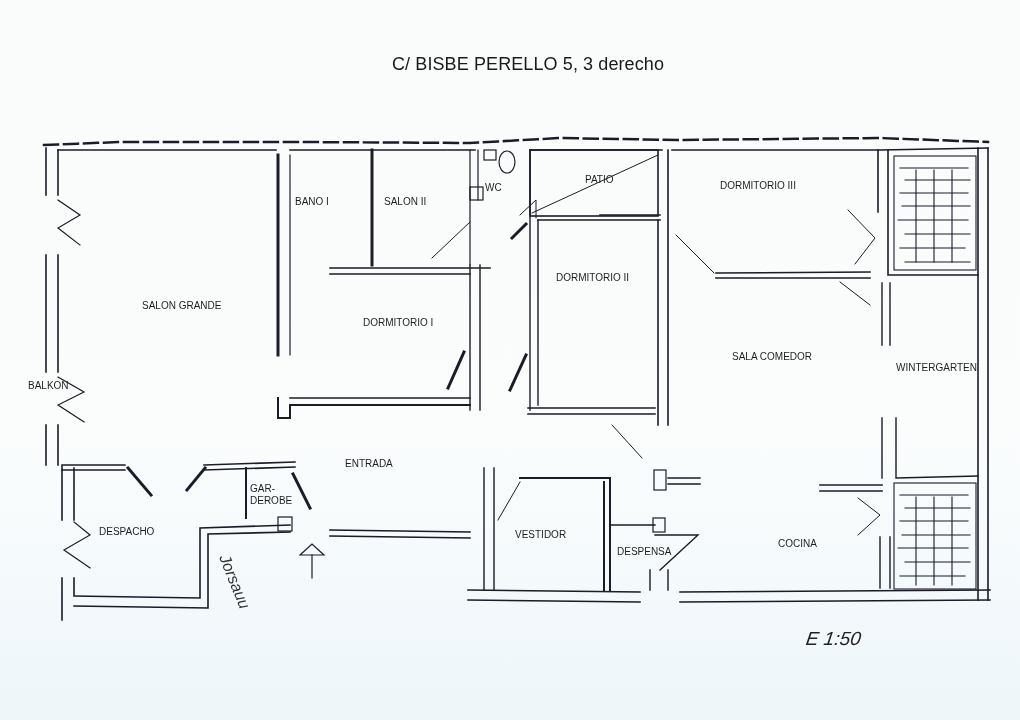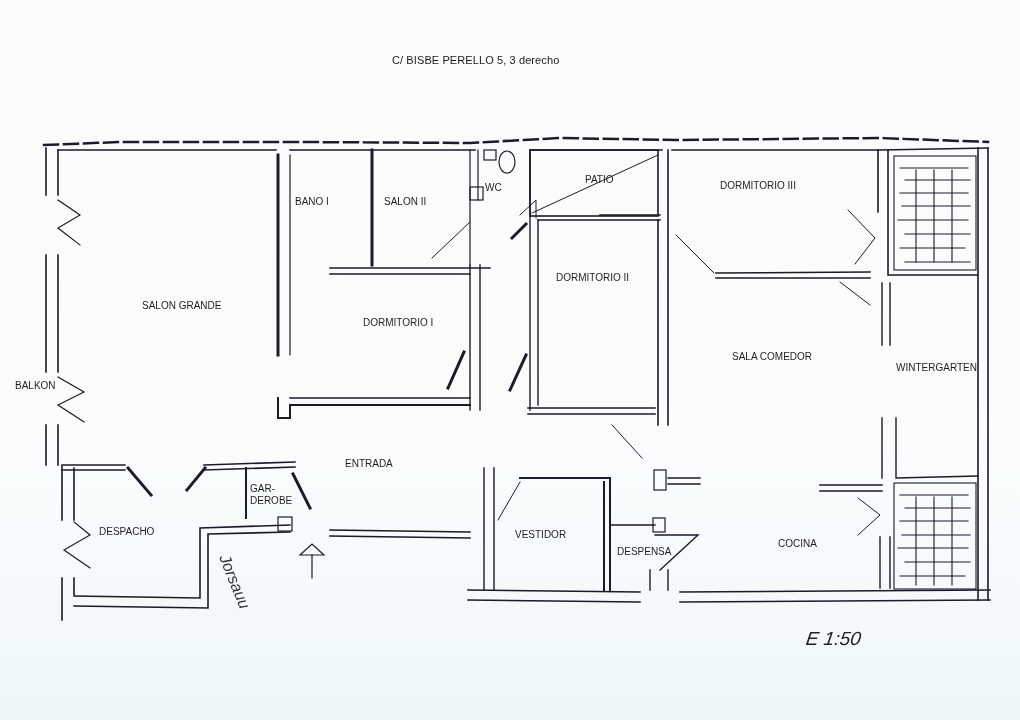--- a/index.html
+++ b/index.html
@@ -1,20 +1,20 @@
 <!DOCTYPE html>
 <html><head>
 <meta charset="utf-8">
 <style>
   html, body { margin:0; padding:0; }
   body { width:1020px; height:720px; background:#fdfdfb; position:relative; overflow:hidden;
          font-family:"Liberation Sans", sans-serif; }
   .sheet { position:absolute; left:0; top:0; width:1020px; height:720px;
            background:linear-gradient(180deg,#fafcfc 0%,#fbfdfd 60%,#eef6fa 100%); }
-  .title { position:absolute; left:392px; top:54px; font-size:11px; color:#1a1a1a; letter-spacing:0.1px; }
+  .title { position:absolute; left:392px; top:54px; font-size:18px; color:#1a1a1a; letter-spacing:0.1px; }
   svg.plan { position:absolute; left:0; top:0; }
   .lbl { position:absolute; font-size:10px; color:#1e1e1e; white-space:nowrap; line-height:11px; }
   .scale { position:absolute; left:806px; top:628px; font-size:19px; font-style:italic; color:#222; transform:skewX(-8deg); }
   .hand { position:absolute; left:232px; top:552px; font-size:16px; font-style:italic; color:#333;
           transform:rotate(68deg); transform-origin:left top; }
 </style>
 </head>
 <body>
 
 <div class="sheet"></div>
@@ -115,21 +115,21 @@
       <path d="M510 390 L526 355"></path>
       <path d="M512 238 L526 224"></path>
     </g>
 
     <path d="M300 555 L312 544 L324 555 Z" stroke-width="1.2"></path>
     <path d="M312 555 L312 578" stroke-width="1.2"></path>
   </g>
 </svg>
 
 <div class="lbl" style="left:142px;top:300px;">SALON GRANDE</div>
-<div class="lbl" style="left:15px;top:380px;">BALKON</div>
+<div class="lbl" style="left:28px;top:380px;">BALKON</div>
 <div class="lbl" style="left:295px;top:196px;">BANO I</div>
 <div class="lbl" style="left:384px;top:196px;">SALON II</div>
 <div class="lbl" style="left:485px;top:182px;">WC</div>
 <div class="lbl" style="left:561px;top:174px;padding-left:24px;">PATIO</div>
 <div class="lbl" style="left:363px;top:317px;">DORMITORIO I</div>
 <div class="lbl" style="left:556px;top:272px;">DORMITORIO II</div>
 <div class="lbl" style="left:720px;top:180px;">DORMITORIO III</div>
 <div class="lbl" style="left:732px;top:351px;">SALA COMEDOR</div>
 <div class="lbl" style="left:896px;top:362px;">WINTERGARTEN</div>
 <div class="lbl" style="left:345px;top:458px;">ENTRADA</div>

